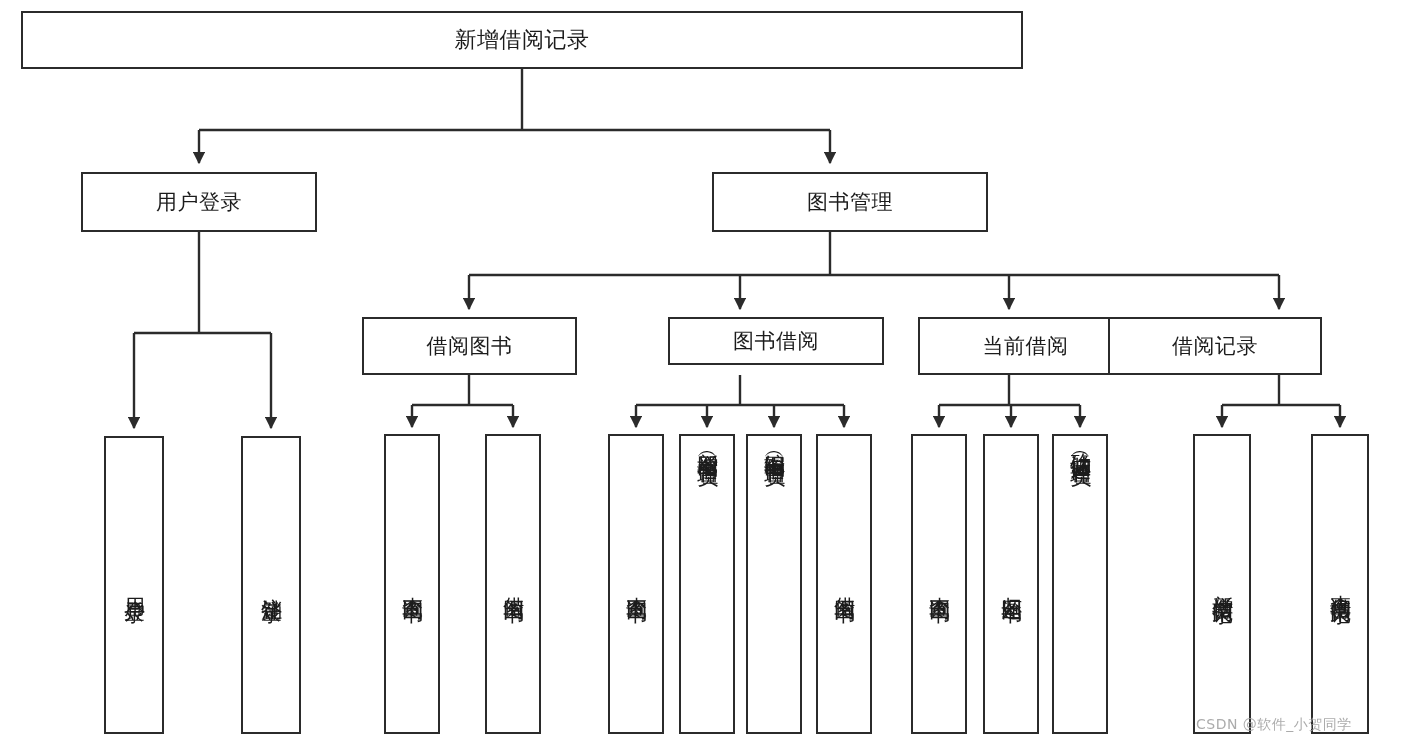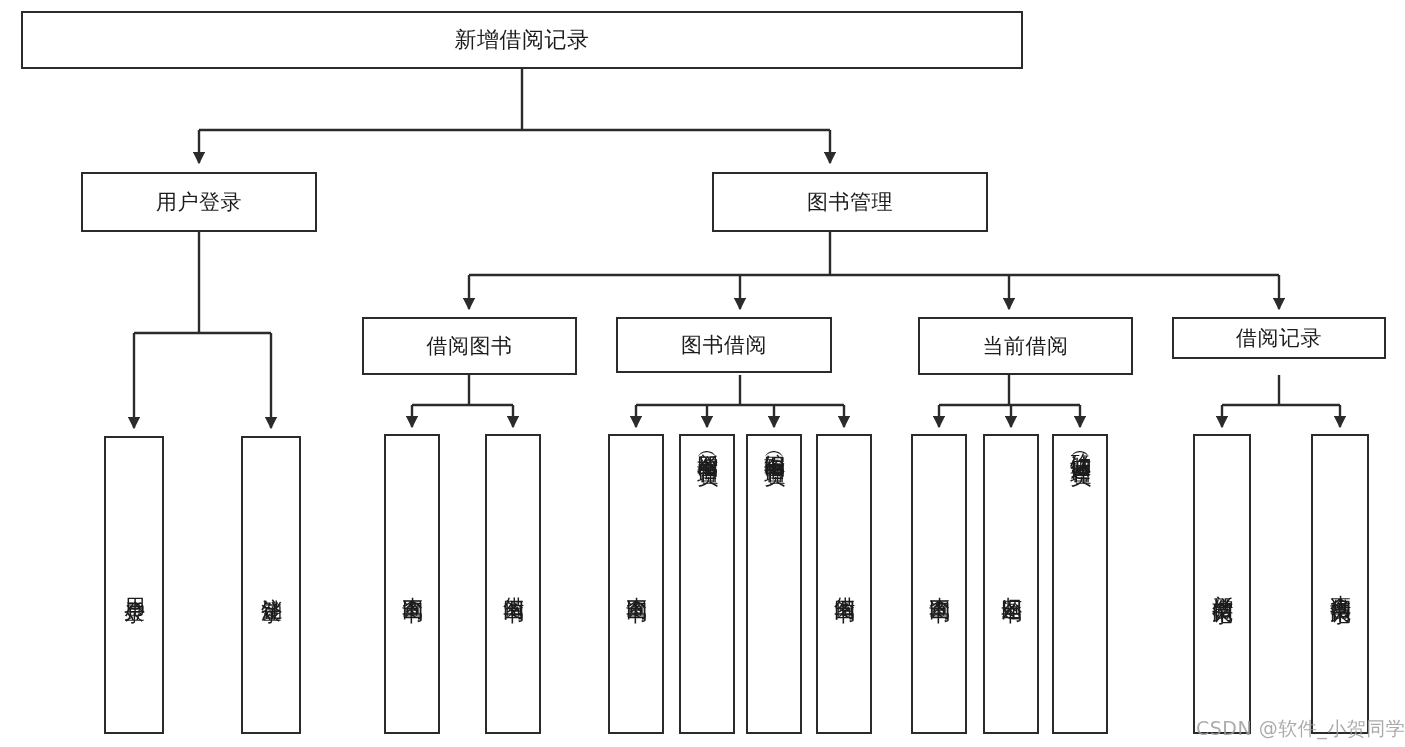--- a/index.html
+++ b/index.html
@@ -63,21 +63,21 @@
     line-height: 1.12;
     letter-spacing: 2px;
     white-space: nowrap;
   }
   .node.vert.center .label {
     margin-top: auto;
     margin-bottom: auto;
   }
   .watermark {
     position: absolute;
-    font-size: 19px;
+    font-size: 14px;
     color: #9d9d9d;
     white-space: nowrap;
     letter-spacing: 0.5px;
     opacity: 0.85;
   }
 </style>
 </head>
 <body>
 
 <div id="canvas">
@@ -139,27 +139,27 @@
   <div class="node horiz" style="left:81px; top:172px; width:236px; height:60px;">
     <span class="label">用户登录</span>
   </div>
   <div class="node horiz" style="left:712px; top:172px; width:276px; height:60px;">
     <span class="label">图书管理</span>
   </div>
 
   <div class="node horiz" style="left:362px; top:317px; width:215px; height:58px;">
     <span class="label">借阅图书</span>
   </div>
-  <div class="node horiz" style="left:616px; top:317px; width:216px; height:56px;">
+  <div class="node horiz" style="left:668px; top:317px; width:216px; height:48px;">
     <span class="label">图书借阅</span>
   </div>
   <div class="node horiz" style="left:902px; top:317px; width:215px; height:58px;margin-left:16px;">
     <span class="label">当前借阅</span>
   </div>
-  <div class="node horiz" style="left:1172px; top:317px; width:214px; height:42px;">
+  <div class="node horiz" style="left:1108px; top:317px; width:214px; height:58px;">
     <span class="label">借阅记录</span>
   </div>
 
   <div class="node vert center" style="left:104px; top:436px; width:60px; height:298px;">
     <span class="label">用户登录</span>
   </div>
   <div class="node vert center" style="left:241px; top:436px; width:60px; height:298px;">
     <span class="label">注销登录</span>
   </div>
 

